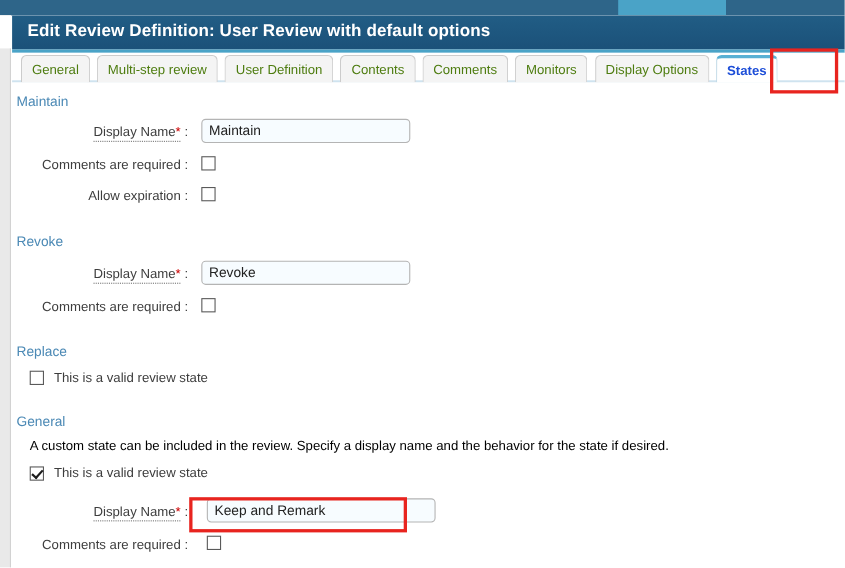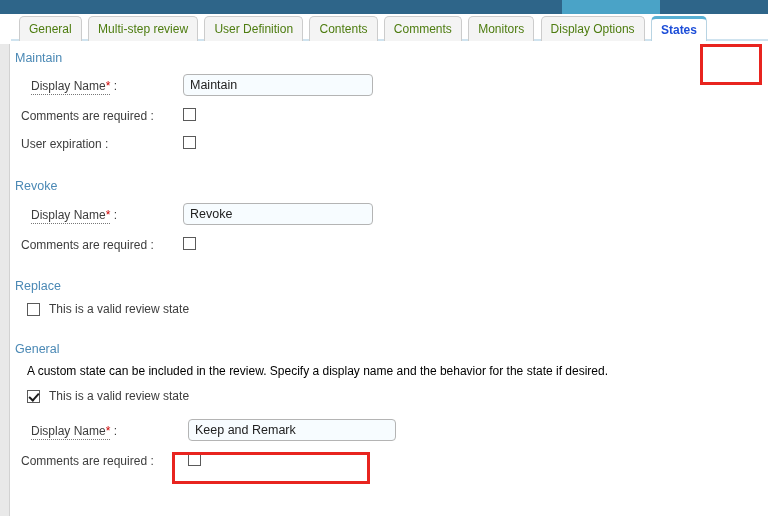--- a/index.html
+++ b/index.html
@@ -146,21 +146,21 @@
     position: absolute;
     font-size: 12px;
     color: #000000;
     white-space: nowrap;
   }
 
   .field-label {
     position: absolute;
     font-size: 12px;
     color: #3d3d3d;
-    text-align: left;
+    text-align: right;
     white-space: nowrap;
   }
   .label-tip {
     border-bottom: 1px dotted #777777;
     padding-bottom: 1px;
   }
   .req {
     color: #cc0000;
   }
   .colon {
@@ -216,20 +216,23 @@
 
   <div class="top-strip">
     <div class="top-strip-tab"></div>
   </div>
 
   <div class="left-gutter"></div>
   <div class="left-gutter-top"></div>
 
   <div class="dialog">
 
+    <div class="titlebar">
+      <div class="titlebar-text">Edit Review Definition: User Review with default options</div>
+    </div>
 
     <div class="tabbar">
       <div class="tab">General</div>
       <div class="tab">Multi-step review</div>
       <div class="tab">User Definition</div>
       <div class="tab">Contents</div>
       <div class="tab">Comments</div>
       <div class="tab">Monitors</div>
       <div class="tab">Display Options</div>
       <div class="tab active">States</div>
@@ -239,21 +242,21 @@
 
       <div class="section-title" style="left:4px; top:10px;">Maintain</div>
 
       <div class="field-label" style="left:20px; top:38px; width:140px;"><span class="label-tip"><span>Display Name</span><span class="req">*</span></span><span class="colon"> :</span></div>
 
       <input class="text-input" style="left: 172px; top: 33px; width: 190px;" value="Maintain">
 
       <div class="field-label" style="left:10px; top:68px; width:150px;">Comments are required :</div>
       <div class="cb" style="left:172px; top:67px;"></div>
 
-      <div class="field-label" style="left:10px; top:96px; width:150px;">User expiration :</div>
+      <div class="field-label" style="left:10px; top:96px; width:150px;">Allow expiration :</div>
       <div class="cb" style="left:172px; top:95px;"></div>
 
       <div class="section-title" style="left:4px; top:138px;">Revoke</div>
 
       <div class="field-label" style="left:20px; top:167px; width:140px;"><span class="label-tip"><span>Display Name</span><span class="req">*</span></span><span class="colon"> :</span></div>
 
       <input class="text-input" style="left: 172px; top: 162px; width: 190px;" value="Revoke">
 
       <div class="field-label" style="left:10px; top:197px; width:150px;">Comments are required :</div>
       <div class="cb" style="left:172px; top:196px;"></div>

